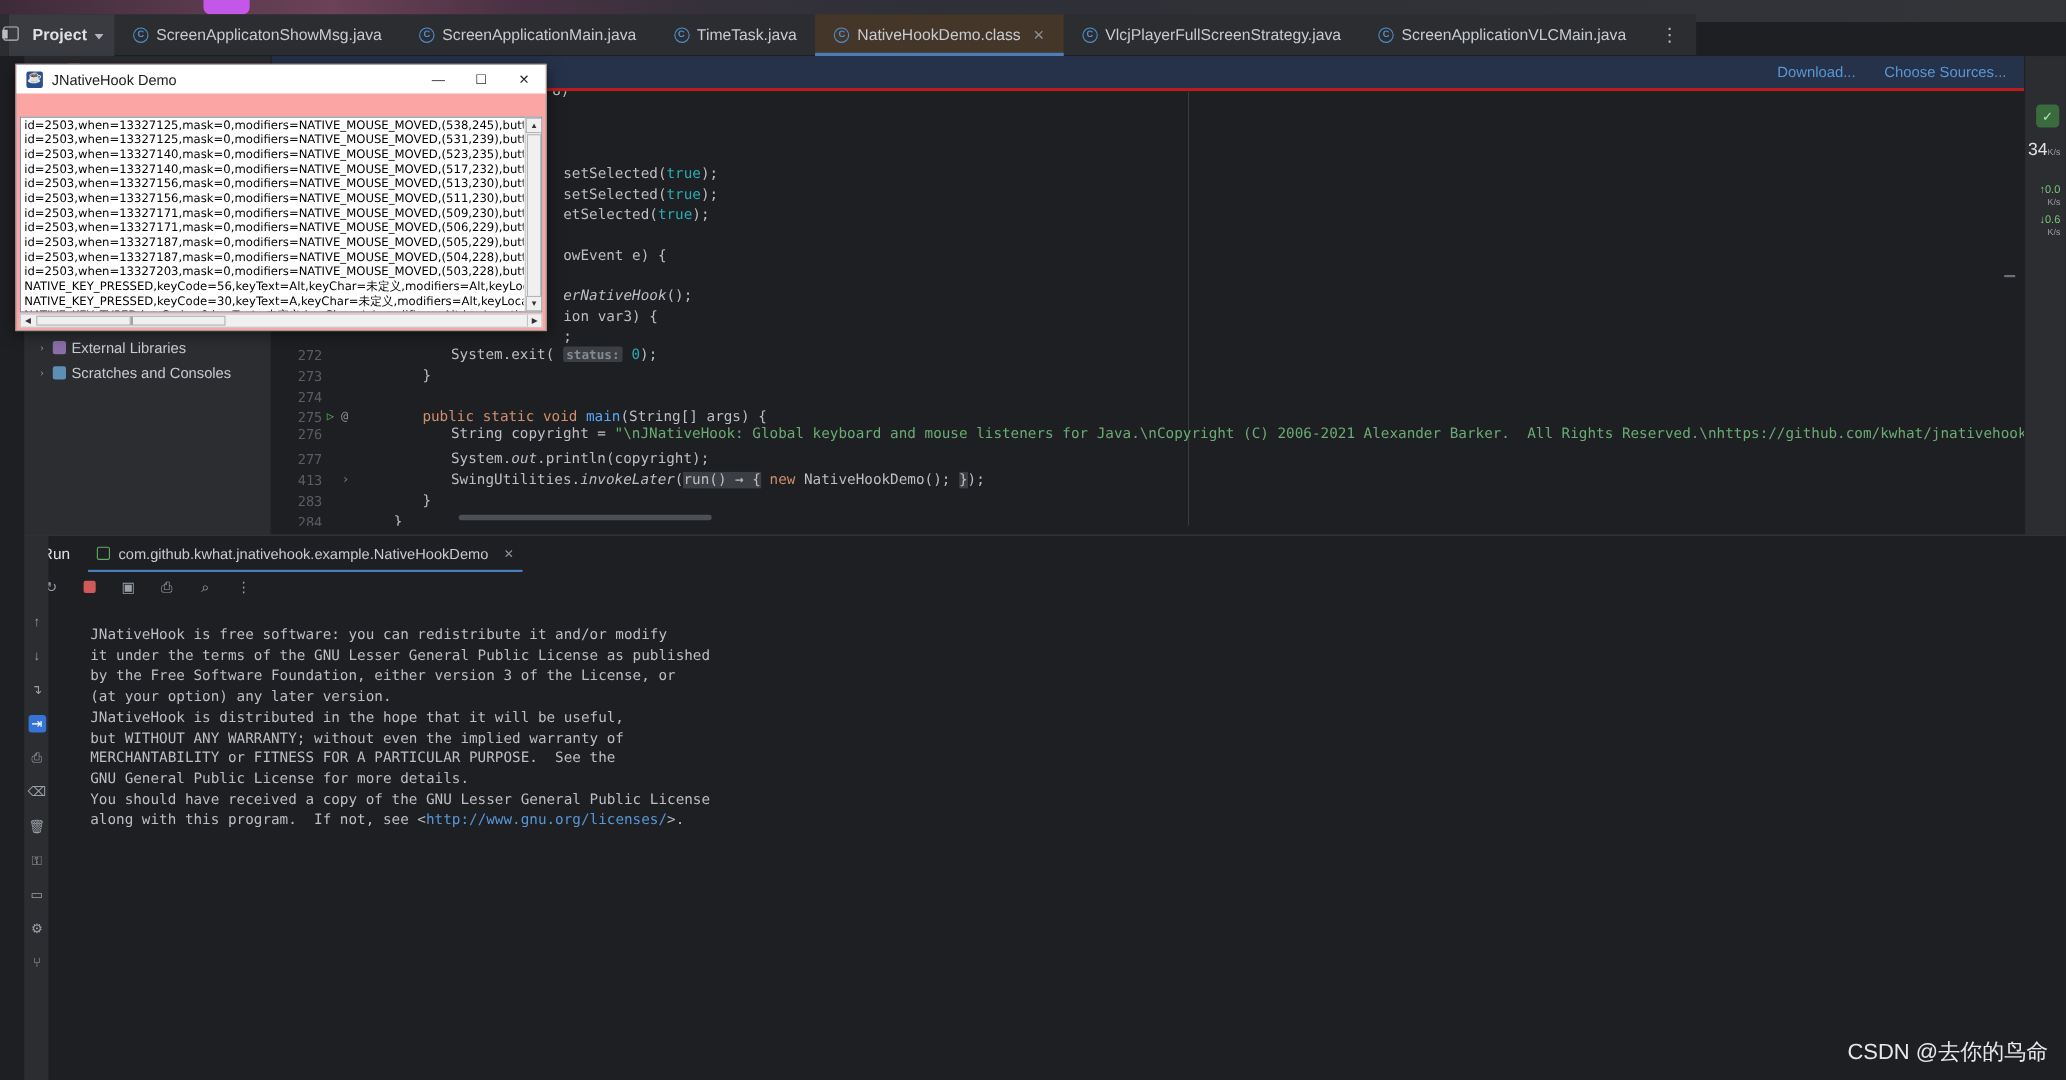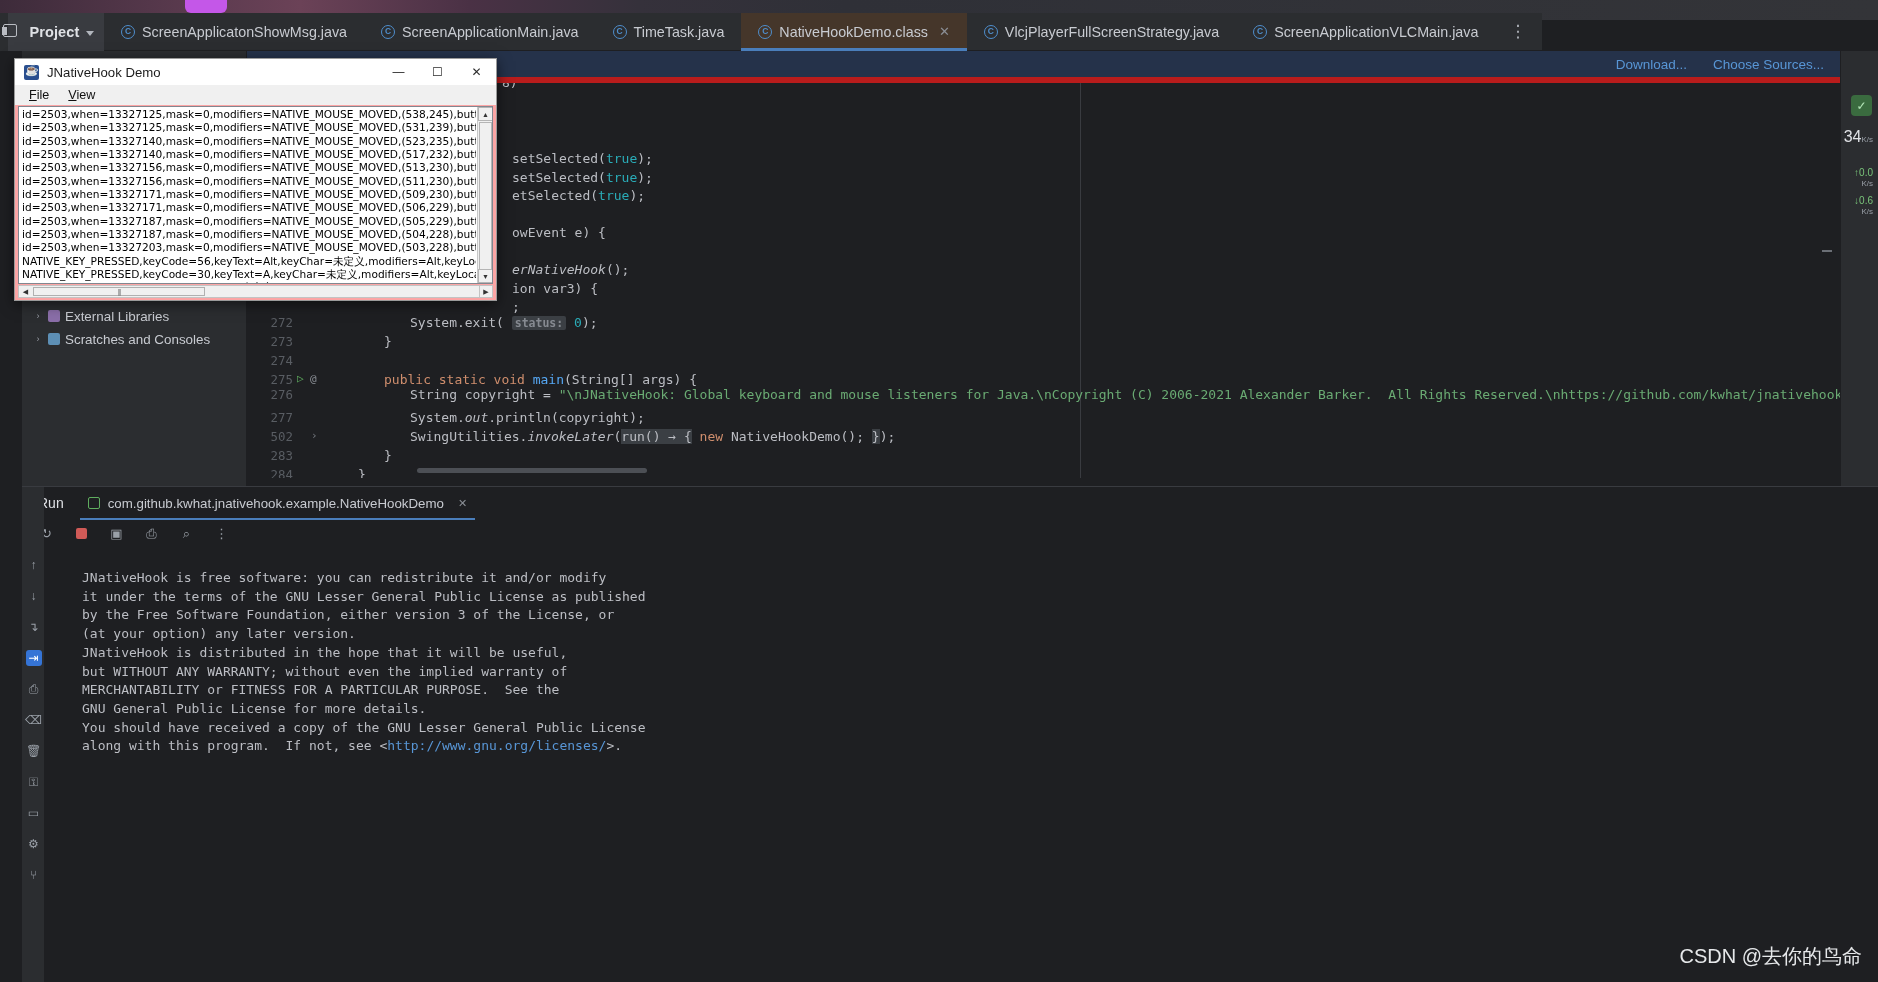--- a/index.html
+++ b/index.html
@@ -58,21 +58,21 @@
     width:14px;height:14px;border-radius:50%;border:1.7px solid #4f8ecc;
     display:inline-flex;align-items:center;justify-content:center;
     font-size:8.5px;color:#4f8ecc;font-weight:bold;line-height:1;
   }
   .tabx { color:#8b8f96; font-size:13px; margin-left:4px; }
   .dots { color:#b2b6bd; font-size:17px; padding:0 14px; letter-spacing:1.6px; }
 
   
   .notifbar {
     position:absolute; left:247px; top:51px; right:38px; height:32px;
-    background:#25324a; border-bottom:6px solid #b91c1c;
+    background:#25324a; border-bottom:3px solid #b91c1c;
     display:flex; align-items:center; justify-content:flex-end; gap:26px; padding-right:16px;
     color:#d0d4da; font-size:13.5px;
   }
   .notifbar .lnk { color:#5896d6; cursor:pointer; }
   .notifbar .lefttxt{ position:absolute; left:16px; top:8px; color:#b7bcc4; font-size:13.5px; }
 
   
   .sidebar {
     position:absolute; left:22px; top:51px; width:225px; bottom:0;
     background:#2b2d30; border-right:1px solid #1e1f22;
@@ -287,21 +287,21 @@
         <div class="codeline" style="top: 198px;"><span class="ctxt" style="left:265px;">ion var3) {</span></div>
         <div class="codeline" style="top: 216px;"><span class="ctxt" style="left:265px;">;</span></div>
       </div>
     <div id="code-host">
         <div class="codeline" style="top: 232px;"><span class="lnum">272</span><span class="ctxt" style="left:163px;">System.exit( <span class="hint">status:</span> <span class="num">0</span>);</span></div>
         <div class="codeline" style="top: 251px;"><span class="lnum">273</span><span class="ctxt" style="left:137px;">}</span></div>
         <div class="codeline" style="top: 270px;"><span class="lnum">274</span><span class="ctxt" style="left:85px;"></span></div>
         <div class="codeline" style="top: 289px;"><span class="lnum">275</span><span class="runmark">▷</span><span class="atmark">@</span><span class="ctxt" style="left:137px;"><span class="kw">public static void</span> <span class="mth">main</span>(String[] args) {</span></div>
         <div class="codeline" style="top: 304px; text-decoration: underline;"><span class="lnum">276</span><span class="ctxt" style="left:163px;">String copyright = <span class="str">"\nJNativeHook: Global keyboard and mouse listeners for Java.\nCopyright (C) 2006-2021 Alexander Barker.  All Rights Reserved.\nhttps://github.com/kwhat/jnativehook</span></span></div>
         <div class="codeline" style="top: 327px;"><span class="lnum">277</span><span class="ctxt" style="left:163px;">System.<span class="fld ital">out</span>.println(copyright);</span></div>
-        <div class="codeline" style="top: 346px;"><span class="lnum">502</span><span class="foldmark">›</span><span class="ctxt" style="left:163px;">SwingUtilities.<span class="ital">invokeLater</span>(<span class="lam">run() → {</span> <span class="kw">new</span> NativeHookDemo(); <span class="lam">}</span>);</span></div>
+        <div class="codeline" style="top: 346px;"><span class="lnum">413</span><span class="foldmark">›</span><span class="ctxt" style="left:163px;">SwingUtilities.<span class="ital">invokeLater</span>(<span class="lam">run() → {</span> <span class="kw">new</span> NativeHookDemo(); <span class="lam">}</span>);</span></div>
         <div class="codeline" style="top: 365px;"><span class="lnum">283</span><span class="ctxt" style="left:137px;">}</span></div>
         <div class="codeline" style="top: 384px;"><span class="lnum">284</span><span class="ctxt" style="left:111px;">}</span></div>
       </div>
     <div style="position:absolute; left:170px; bottom:5px; width:230px; height:5px; background:#4c4f55; border-radius:3px;"></div>
     <div style="position:absolute; right:8px; top:167px; width:10px; height:2px; background:#6b6f76;"></div>
   </div>
 
   <div class="rightrail">
     <div class="rr-badge" style="top:44px;">
       <span class="rr-check">✓</span>
@@ -357,24 +357,20 @@
   <div class="jdialog">
     <div class="jtitlebar">
       <span class="jico"></span>
       <span class="jtitle">JNativeHook Demo</span>
       <div class="jbtns">
         <div class="jbtn">—</div>
         <div class="jbtn">☐</div>
         <div class="jbtn close">✕</div>
       </div>
     </div>
-    <div class="jmenubar">
-      <div class="jmenu"><u>F</u><span>ile</span></div>
-      <div class="jmenu"><u>V</u><span>iew</span></div>
-    </div>
     <div class="jlistwrap">
       <div class="jlist" id="jlog-host"><div>id=2503,when=13327125,mask=0,modifiers=NATIVE_MOUSE_MOVED,(538,245),button=0,clickCount=</div><div>id=2503,when=13327125,mask=0,modifiers=NATIVE_MOUSE_MOVED,(531,239),button=0,clickCount=</div><div>id=2503,when=13327140,mask=0,modifiers=NATIVE_MOUSE_MOVED,(523,235),button=0,clickCount=</div><div>id=2503,when=13327140,mask=0,modifiers=NATIVE_MOUSE_MOVED,(517,232),button=0,clickCount=</div><div>id=2503,when=13327156,mask=0,modifiers=NATIVE_MOUSE_MOVED,(513,230),button=0,clickCount=</div><div>id=2503,when=13327156,mask=0,modifiers=NATIVE_MOUSE_MOVED,(511,230),button=0,clickCount=</div><div>id=2503,when=13327171,mask=0,modifiers=NATIVE_MOUSE_MOVED,(509,230),button=0,clickCount=</div><div>id=2503,when=13327171,mask=0,modifiers=NATIVE_MOUSE_MOVED,(506,229),button=0,clickCount=</div><div>id=2503,when=13327187,mask=0,modifiers=NATIVE_MOUSE_MOVED,(505,229),button=0,clickCount=</div><div>id=2503,when=13327187,mask=0,modifiers=NATIVE_MOUSE_MOVED,(504,228),button=0,clickCount=</div><div>id=2503,when=13327203,mask=0,modifiers=NATIVE_MOUSE_MOVED,(503,228),button=0,clickCount=</div><div>NATIVE_KEY_PRESSED,keyCode=56,keyText=Alt,keyChar=未定义,modifiers=Alt,keyLocation=KEY_LOC</div><div>NATIVE_KEY_PRESSED,keyCode=30,keyText=A,keyChar=未定义,modifiers=Alt,keyLocation=KEY_LOCA</div><div>NATIVE_KEY_TYPED,keyCode=0,keyText=未定义,keyChar='a',modifiers=Alt,keyLocation=KEY_LOCATIO</div></div>
       <div class="jvscroll">
         <div class="jarrow">▲</div>
         <div class="jthumb"></div>
         <div class="jarrow" style="position:absolute;bottom:0;left:0;">▼</div>
       </div>
     </div>
     <div class="jhscroll">
       <div class="jhl">◀</div>

